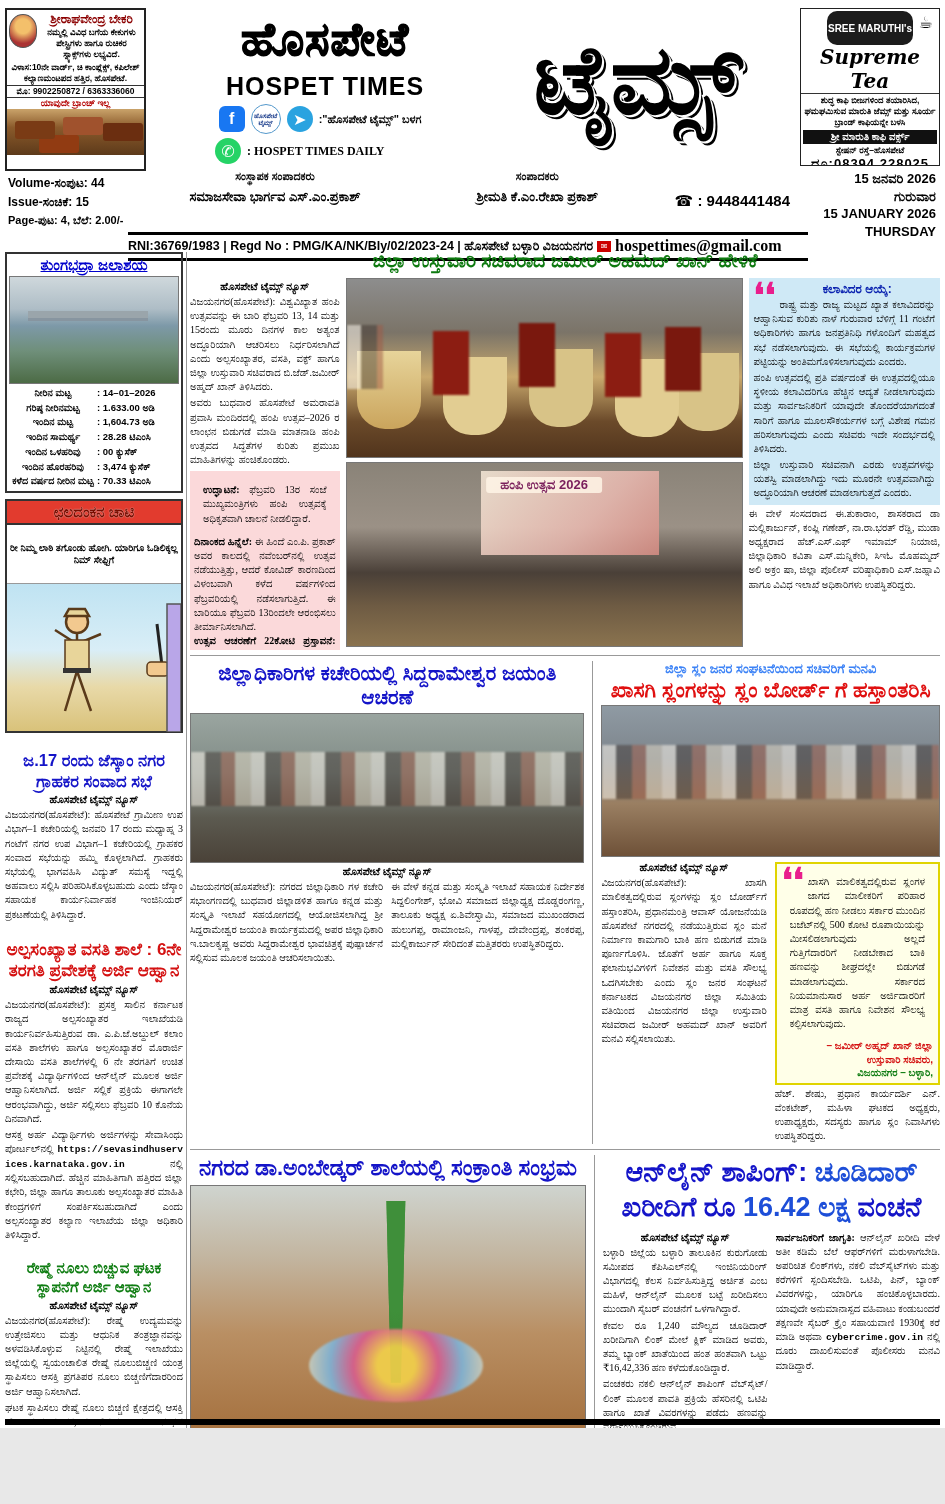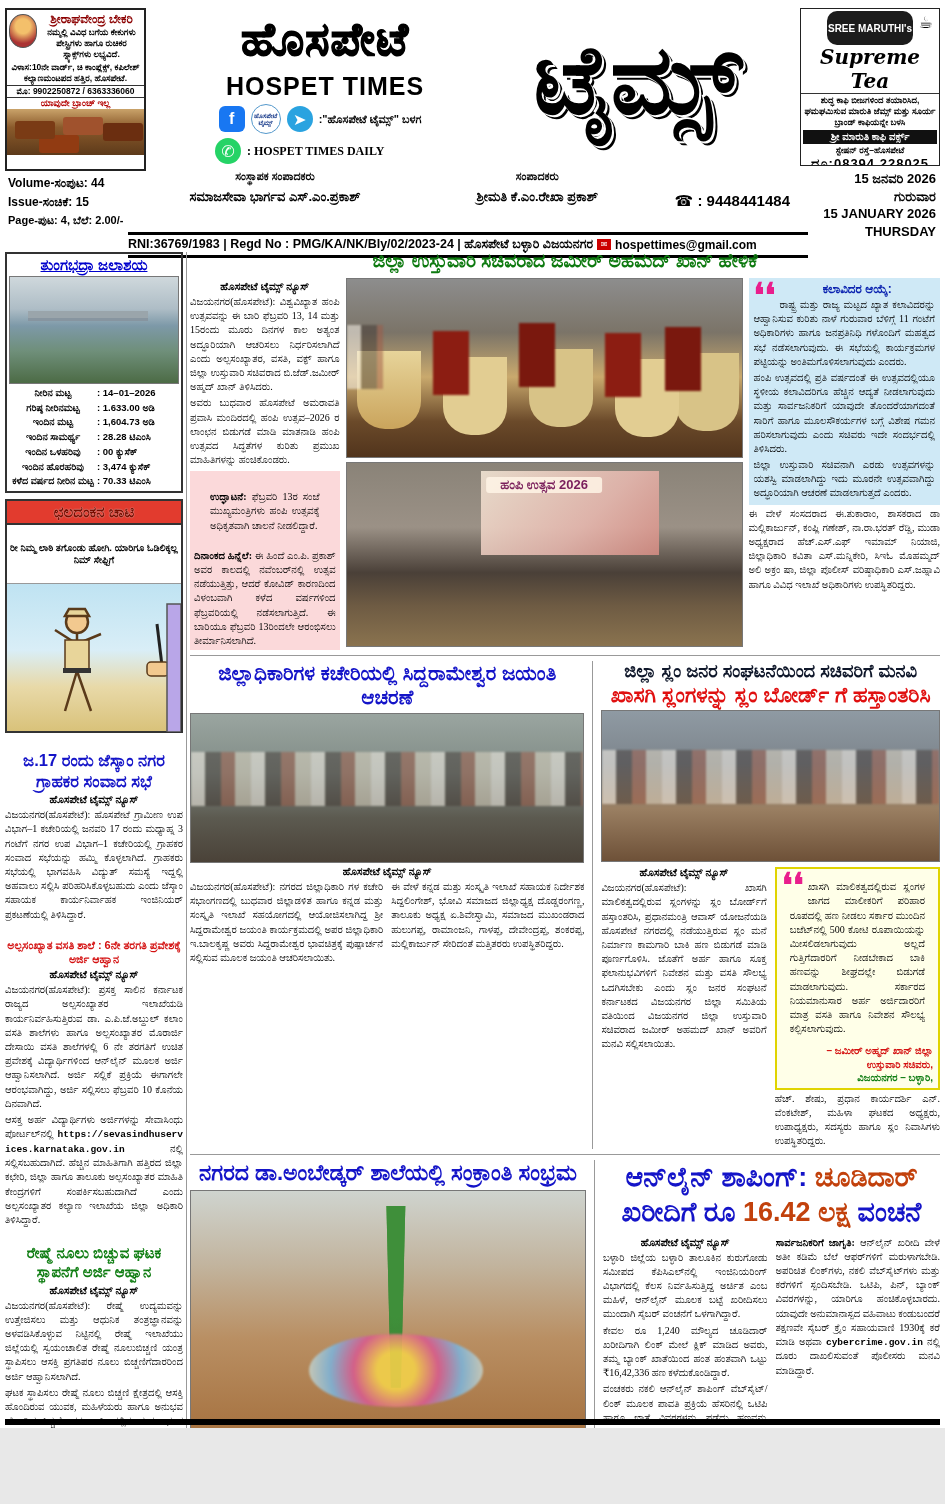--- a/index.html
+++ b/index.html
@@ -68,21 +68,21 @@
   
   .cartoon { border:2px solid #333; margin-top:6px; }
   .car-title { background:#e23b2e; color:#7a0d00; font-weight:bold; text-align:center; font-size:15px; padding:2px 0; text-shadow:0 0 1px #fff; }
   .car-cap { font-size:9.5px; font-weight:bold; text-align:center; padding:17px 2px; border-top:2px solid #333; }
   .car-art { height:148px; background:linear-gradient(180deg,#bfe3f2 0%,#d9eef7 45%,#e8d9a8 70%,#d9c27a 100%); position:relative; border-top:1px solid #999; }
   .car-art svg { position:absolute; left:0; top:0; }
 
   .sb-art { margin-top:17px; }
   .sb-hl { font-weight:bold; text-align:center; line-height:1.25; }
   .sb-hl.blue { color:#1414c8; font-size:16.5px; }
-  .sb-hl.red { color:#d41111; font-size:11px; }
+  .sb-hl.red { color:#d41111; font-size:17px; }
   .sb-hl.green { color:#0f7d12; font-size:15px; }
   .byline { font-weight:bold; text-align:center; font-size:10.5px; margin-top:2px; }
   .para { font-size:10px; line-height:1.42; text-align:justify; margin-top:2px; font-family:"Liberation Serif","DejaVu Serif",serif; }
   .para b { font-family:inherit; }
   .url { font-weight:bold; word-break:break-all; color:#000; text-decoration:none; font-family:"Liberation Mono","DejaVu Sans Mono",monospace; font-size:9.5px; }
 
   
   .kicker { color:#0e7a10; font-weight:bold; text-align:center; font-size:19px; }
   .main-hl { color:#e01010; font-weight:bold; text-align:center; font-size:31px; line-height:1.15; margin-top:2px; }
   .story-row { display:flex; gap:6px; margin-top:6px; height:372px; overflow:hidden; }
@@ -102,31 +102,31 @@
   .ph-jayanti { background:linear-gradient(180deg,#9aa5a0 0%,#808b85 40%,#5c5a50 70%,#4a4238 100%); }
   .ph-slum { background:linear-gradient(180deg,#8f9aa3 0%,#7d858c 35%,#9a7f62 65%,#6e5138 100%); }
   .ph-people:after { content:""; position:absolute; left:0; right:0; top:26%; height:36%; background:repeating-linear-gradient(90deg,rgba(250,245,235,.55) 0 14px,rgba(60,50,45,.45) 14px 30px,rgba(160,90,70,.5) 30px 44px,rgba(230,220,200,.5) 44px 60px); filter:blur(1px); }
   .ph-sankranti { background:linear-gradient(180deg,#cfd4cf 0%,#c2b49e 30%,#b98f63 60%,#a5713f 100%); }
   .ph-sankranti:before { content:""; position:absolute; left:44%; top:6%; width:16%; height:74%; background:radial-gradient(ellipse at 50% 10%,#3f8f3a 40%,transparent 70%),linear-gradient(180deg,#4f9f3f,#2f6f2a); clip-path:polygon(35% 0,65% 0,58% 100%,42% 100%); }
   .ph-sankranti:after { content:""; position:absolute; left:30%; top:58%; width:44%; height:30%; border-radius:50%; background:radial-gradient(circle,#f3d14a 20%,#d75c8e 45%,#7db3d8 70%,#e0d6b8 100%); opacity:.9; }
   .ph-rangoli { background:linear-gradient(180deg,#cbb89a,#b29172 60%,#8f6c4a); }
   .ph-rangoli:before { content:""; position:absolute; left:18%; top:12%; width:64%; height:46%; border-radius:50%; background:radial-gradient(circle,#fff 12%,#e0483f 30%,#f0c93f 55%,#3f77c0 80%); }
 
   .sec-hl-blue { color:#1414c8; font-weight:bold; text-align:center; font-size:20px; line-height:1.2; }
-  .sec-kicker { color:#0f172a; font-weight:bold; text-align:center; font-size:18px; }
+  .sec-kicker { color:#3b82f6; font-weight:bold; text-align:center; font-size:13px; }
   .sec-hl-red { color:#e01010; font-weight:bold; text-align:center; font-size:21px; line-height:1.2; }
   .two-col { display:flex; gap:8px; overflow:hidden; }
   .two-col > div { flex:1; overflow:hidden; }
 
   .quote-box { border:2px solid #e0d400; background:#ffffe8; padding:3px 5px; margin-top:3px; }
   .quote-sign { color:#d41111; font-weight:bold; text-align:right; font-size:10px; line-height:1.35; margin-top:2px; }
   .quote-sign .grn { color:#0f7d12; }
 
   .fraud-hl { font-weight:bold; text-align:center; font-size:27px; line-height:1.3; }
-  .fraud-hl .bl { color:#1414c8; } .fraud-hl .rd { color:#c2410c; }
+  .fraud-hl .bl { color:#1414c8; } .fraud-hl .rd { color:#1d4ed8; }
 
   .hrule { border-top:1px solid #999; margin:5px 0; }
   .footer-bar { position:absolute; left:5px; right:5px; bottom:3px; height:6px; background:#000; }
 </style>
 </head>
 <body>
 
 <div class="page">
 
   <div class="ad-bakery">
@@ -185,21 +185,21 @@
 
   <div class="vol-block">
     <div>Volume-ಸಂಪುಟ: 44</div>
     <div>Issue-ಸಂಚಿಕೆ: 15</div>
     <div style="font-size:11px;">Page-ಪುಟ: 4, ಬೆಲೆ: 2.00/-</div>
   </div>
 
   <div class="infobar">
     <span>RNI:36769/1983 | Regd No : PMG/KA/NK/Bly/02/2023-24 | ಹೊಸಪೇಟೆ ಬಳ್ಳಾರಿ ವಿಜಯನಗರ</span>
     <span class="mail-ic">✉</span>
-    <a class="url" style="font-size:12px;font-family:Liberation Sans, sans-serif;">hospettimes@gmail.com</a>
+    <a class="url" style="font-size:16px;font-family:Liberation Serif, serif;">hospettimes@gmail.com</a>
   </div>
 
   <div class="date-block">
     <div>15 ಜನವರಿ 2026</div>
     <div>ಗುರುವಾರ</div>
     <div>15 JANUARY 2026</div>
     <div>THURSDAY</div>
   </div>
 
   <div class="vrule" style="left:186px; top:252px; height:1244px;"></div>
@@ -288,21 +288,21 @@
   <div class="main">
 
     <div>
       <div class="kicker">ಜಿಲ್ಲಾ ಉಸ್ತುವಾರಿ ಸಚಿವರಾದ ಜಮೀರ್ ಅಹಮದ್ ಖಾನ್ ಹೇಳಿಕೆ</div>
       <div class="story-row">
         <div class="col-txt" style="width:150px;">
           <div class="byline">ಹೊಸಪೇಟೆ ಟೈಮ್ಸ್ ನ್ಯೂಸ್</div>
           <div class="para">ವಿಜಯನಗರ(ಹೊಸಪೇಟೆ): ವಿಶ್ವವಿಖ್ಯಾತ ಹಂಪಿ ಉತ್ಸವವನ್ನು ಈ ಬಾರಿ ಫೆಬ್ರವರಿ 13, 14 ಮತ್ತು 15ರಂದು ಮೂರು ದಿನಗಳ ಕಾಲ ಅತ್ಯಂತ ಅದ್ಧೂರಿಯಾಗಿ ಆಚರಿಸಲು ನಿರ್ಧರಿಸಲಾಗಿದೆ ಎಂದು ಅಲ್ಪಸಂಖ್ಯಾತರ, ವಸತಿ, ವಕ್ಫ್ ಹಾಗೂ ಜಿಲ್ಲಾ ಉಸ್ತುವಾರಿ ಸಚಿವರಾದ ಬಿ.ಜೆಡ್.ಜಮೀರ್ ಅಹ್ಮದ್ ಖಾನ್ ತಿಳಿಸಿದರು.</div>
           <div class="para">ಅವರು ಬುಧವಾರ ಹೊಸಪೇಟೆ ಅಮರಾವತಿ ಪ್ರವಾಸಿ ಮಂದಿರದಲ್ಲಿ ಹಂಪಿ ಉತ್ಸವ–2026 ರ ಲಾಂಛನ ಬಿಡುಗಡೆ ಮಾಡಿ ಮಾತನಾಡಿ ಹಂಪಿ ಉತ್ಸವದ ಸಿದ್ಧತೆಗಳ ಕುರಿತು ಪ್ರಮುಖ ಮಾಹಿತಿಗಳನ್ನು ಹಂಚಿಕೊಂಡರು.</div>
           <div class="pink-box">
-            <div class="para" style="margin:16px"><b>ಉದ್ಘಾಟನೆ:</b> <span>ಫೆಬ್ರವರಿ 13ರ ಸಂಜೆ ಮುಖ್ಯಮಂತ್ರಿಗಳು ಹಂಪಿ ಉತ್ಸವಕ್ಕೆ ಅಧಿಕೃತವಾಗಿ ಚಾಲನೆ ನೀಡಲಿದ್ದಾರೆ.</span></div>
+            <div class="para" style="margin:9px"><b>ಉದ್ಘಾಟನೆ:</b> <span>ಫೆಬ್ರವರಿ 13ರ ಸಂಜೆ ಮುಖ್ಯಮಂತ್ರಿಗಳು ಹಂಪಿ ಉತ್ಸವಕ್ಕೆ ಅಧಿಕೃತವಾಗಿ ಚಾಲನೆ ನೀಡಲಿದ್ದಾರೆ.</span></div>
             <div class="para" style="margin:0"><b>ದಿನಾಂಕದ ಹಿನ್ನೆಲೆ:</b> <span>ಈ ಹಿಂದೆ ಎಂ.ಪಿ. ಪ್ರಕಾಶ್ ಅವರ ಕಾಲದಲ್ಲಿ ನವೆಂಬರ್‌ನಲ್ಲಿ ಉತ್ಸವ ನಡೆಯುತ್ತಿತ್ತು, ಆದರೆ ಕೋವಿಡ್ ಕಾರಣದಿಂದ ವಿಳಂಬವಾಗಿ ಕಳೆದ ವರ್ಷಗಳಿಂದ ಫೆಬ್ರವರಿಯಲ್ಲಿ ನಡೆಸಲಾಗುತ್ತಿದೆ. ಈ ಬಾರಿಯೂ ಫೆಬ್ರವರಿ 13ರಿಂದಲೇ ಆರಂಭಿಸಲು ತೀರ್ಮಾನಿಸಲಾಗಿದೆ.</span></div>
             <div class="para" style="margin:0"><b>ಉತ್ಸವ ಆಚರಣೆಗೆ 22ಕೋಟಿ ಪ್ರಸ್ತಾವನೆ:</b> <span>ಉತ್ಸವದ ಅದ್ಧೂರಿ ಆಚರಣೆಗಾಗಿ ಈ ಬಾರಿ ರೂ.22 ಕೋಟಿ ಅನುದಾನ ಕೋರಿ ಸರ್ಕಾರಕ್ಕೆ ಪ್ರಸ್ತಾವನೆ ಸಲ್ಲಿಸಲಾಗಿದೆ. ಕಳೆದ ವರ್ಷ 16 ಕೋಟಿ ಅನುದಾನ ನೀಡಲಾಗಿತ್ತು.</span></div>
           </div>
         </div>
         <div style="width:398px;">
           <div class="photo ph-banners ph-people" style="height:180px;"></div>
           <div class="photo ph-press" style="height:185px; margin-top:4px;">
             <span class="ph-label">ಹಂಪಿ ಉತ್ಸವ 2026</span>
           </div>
         </div>

